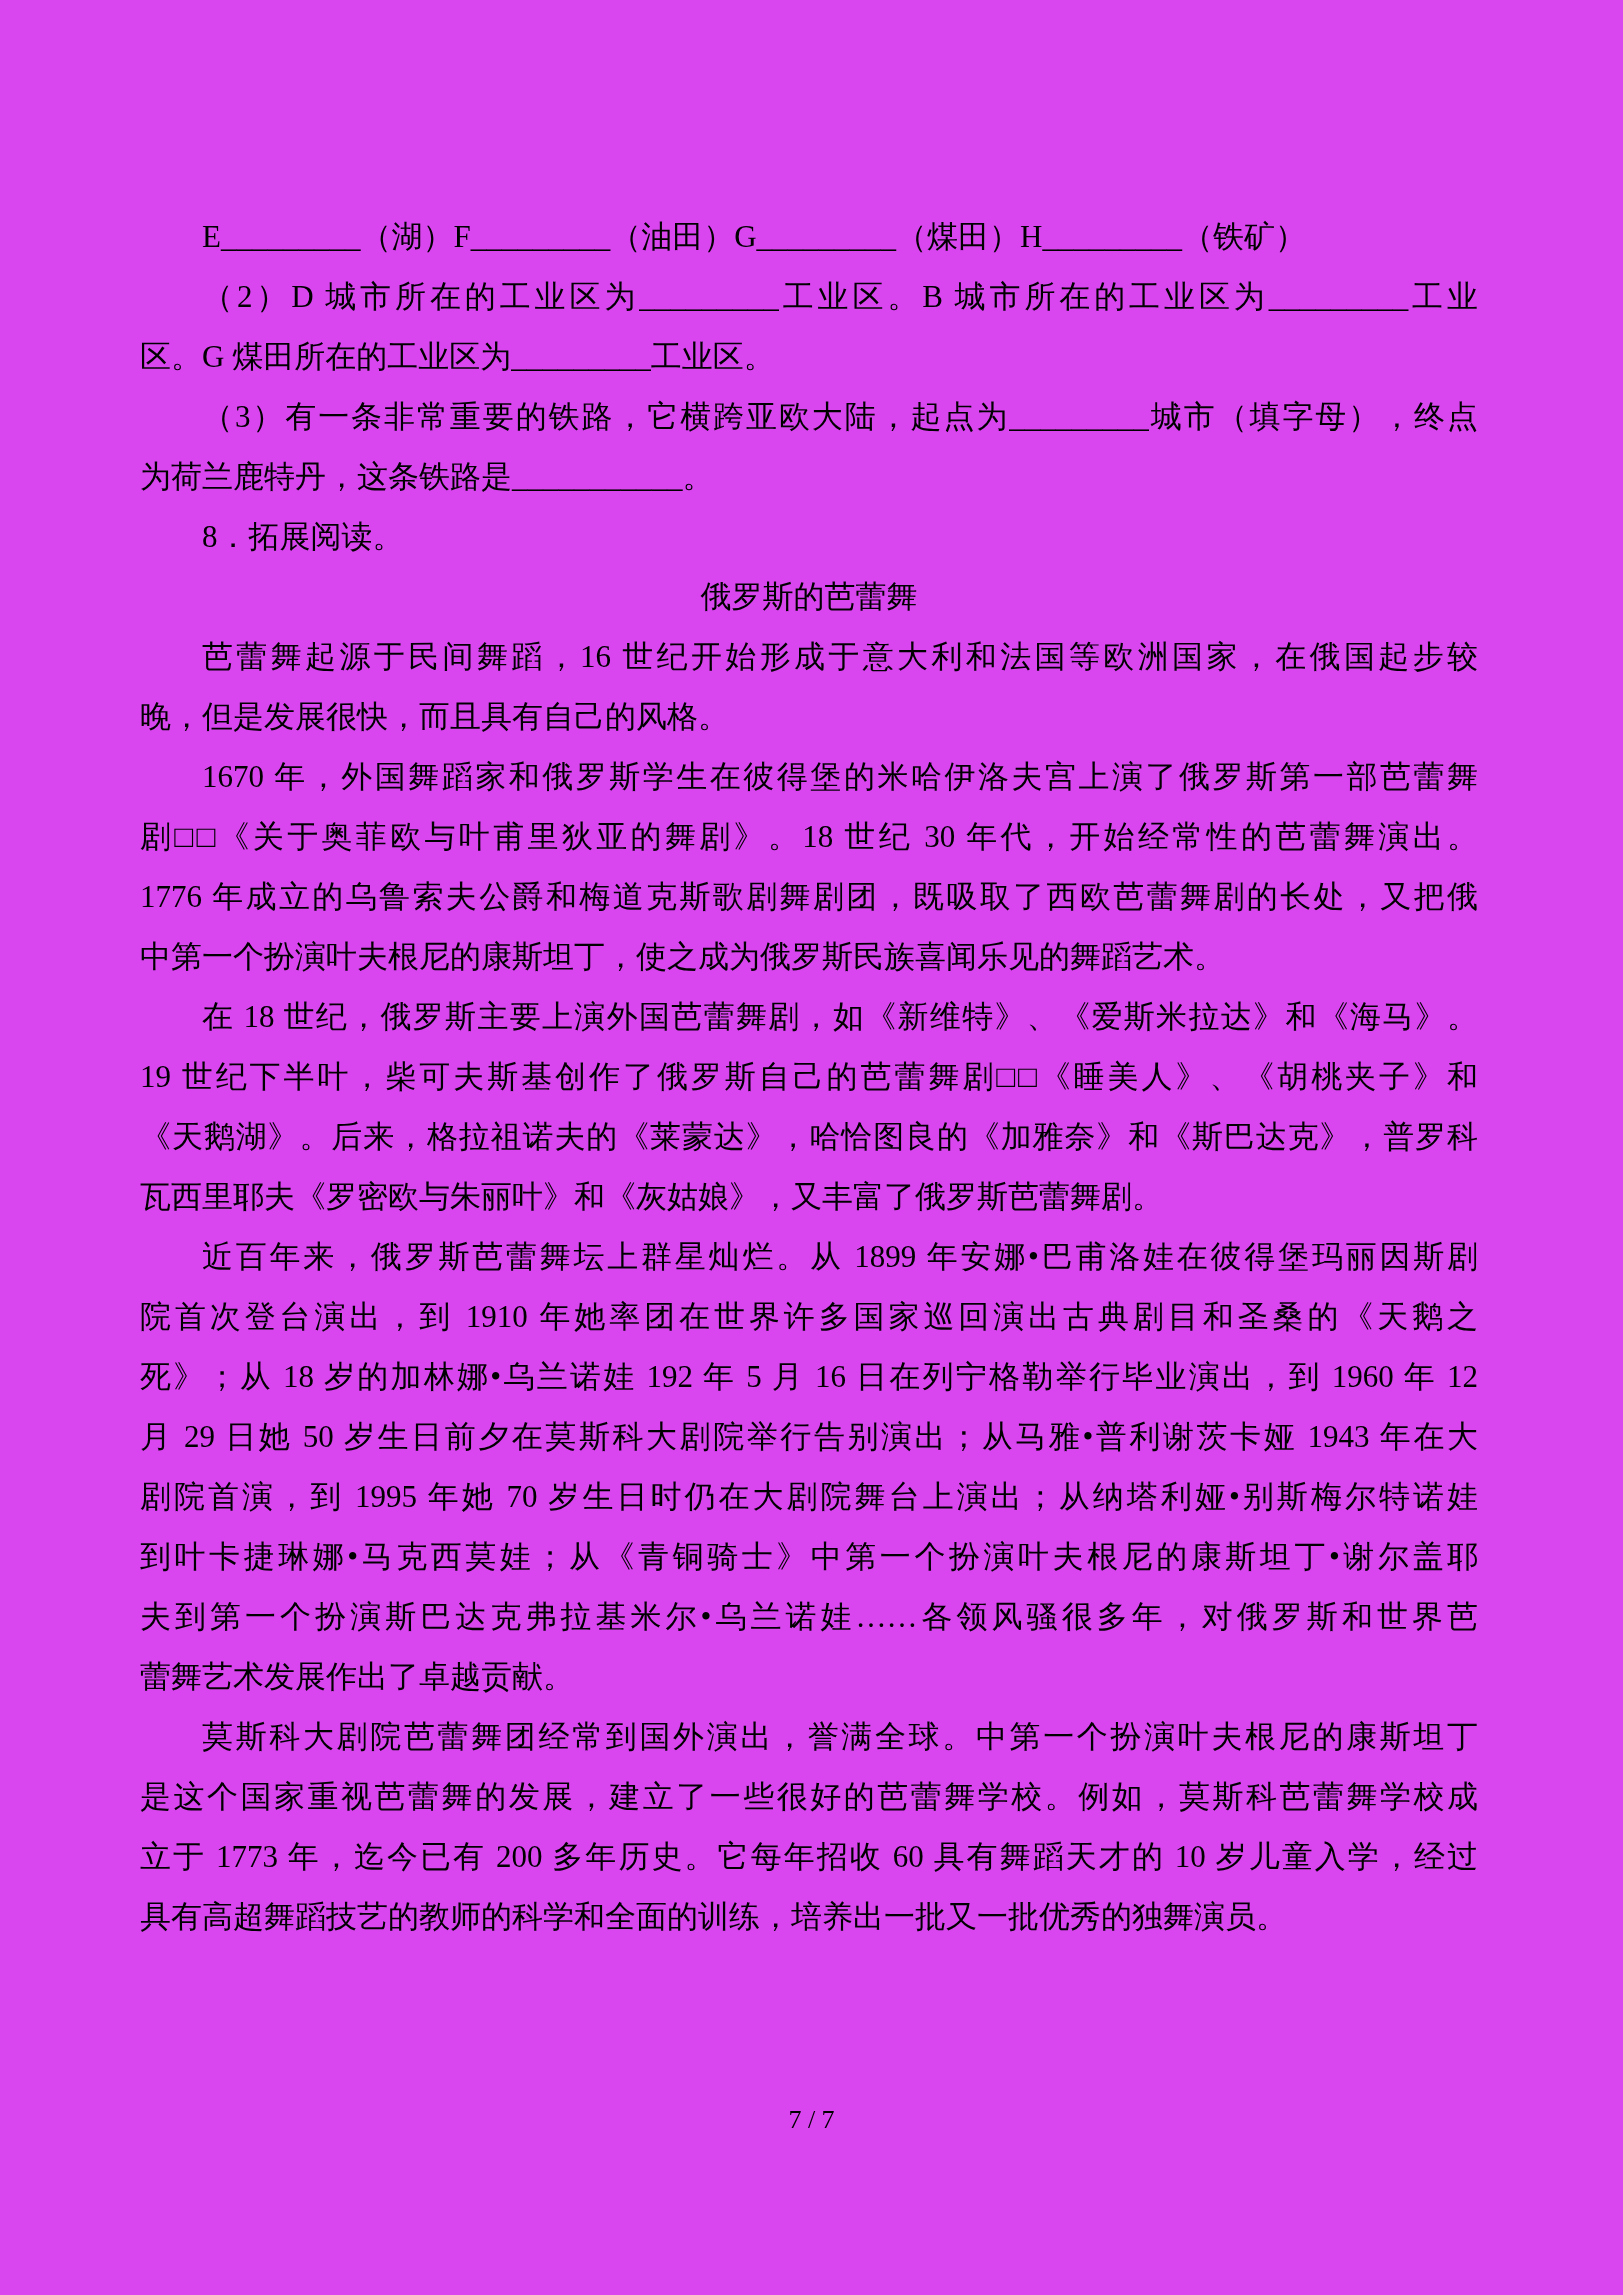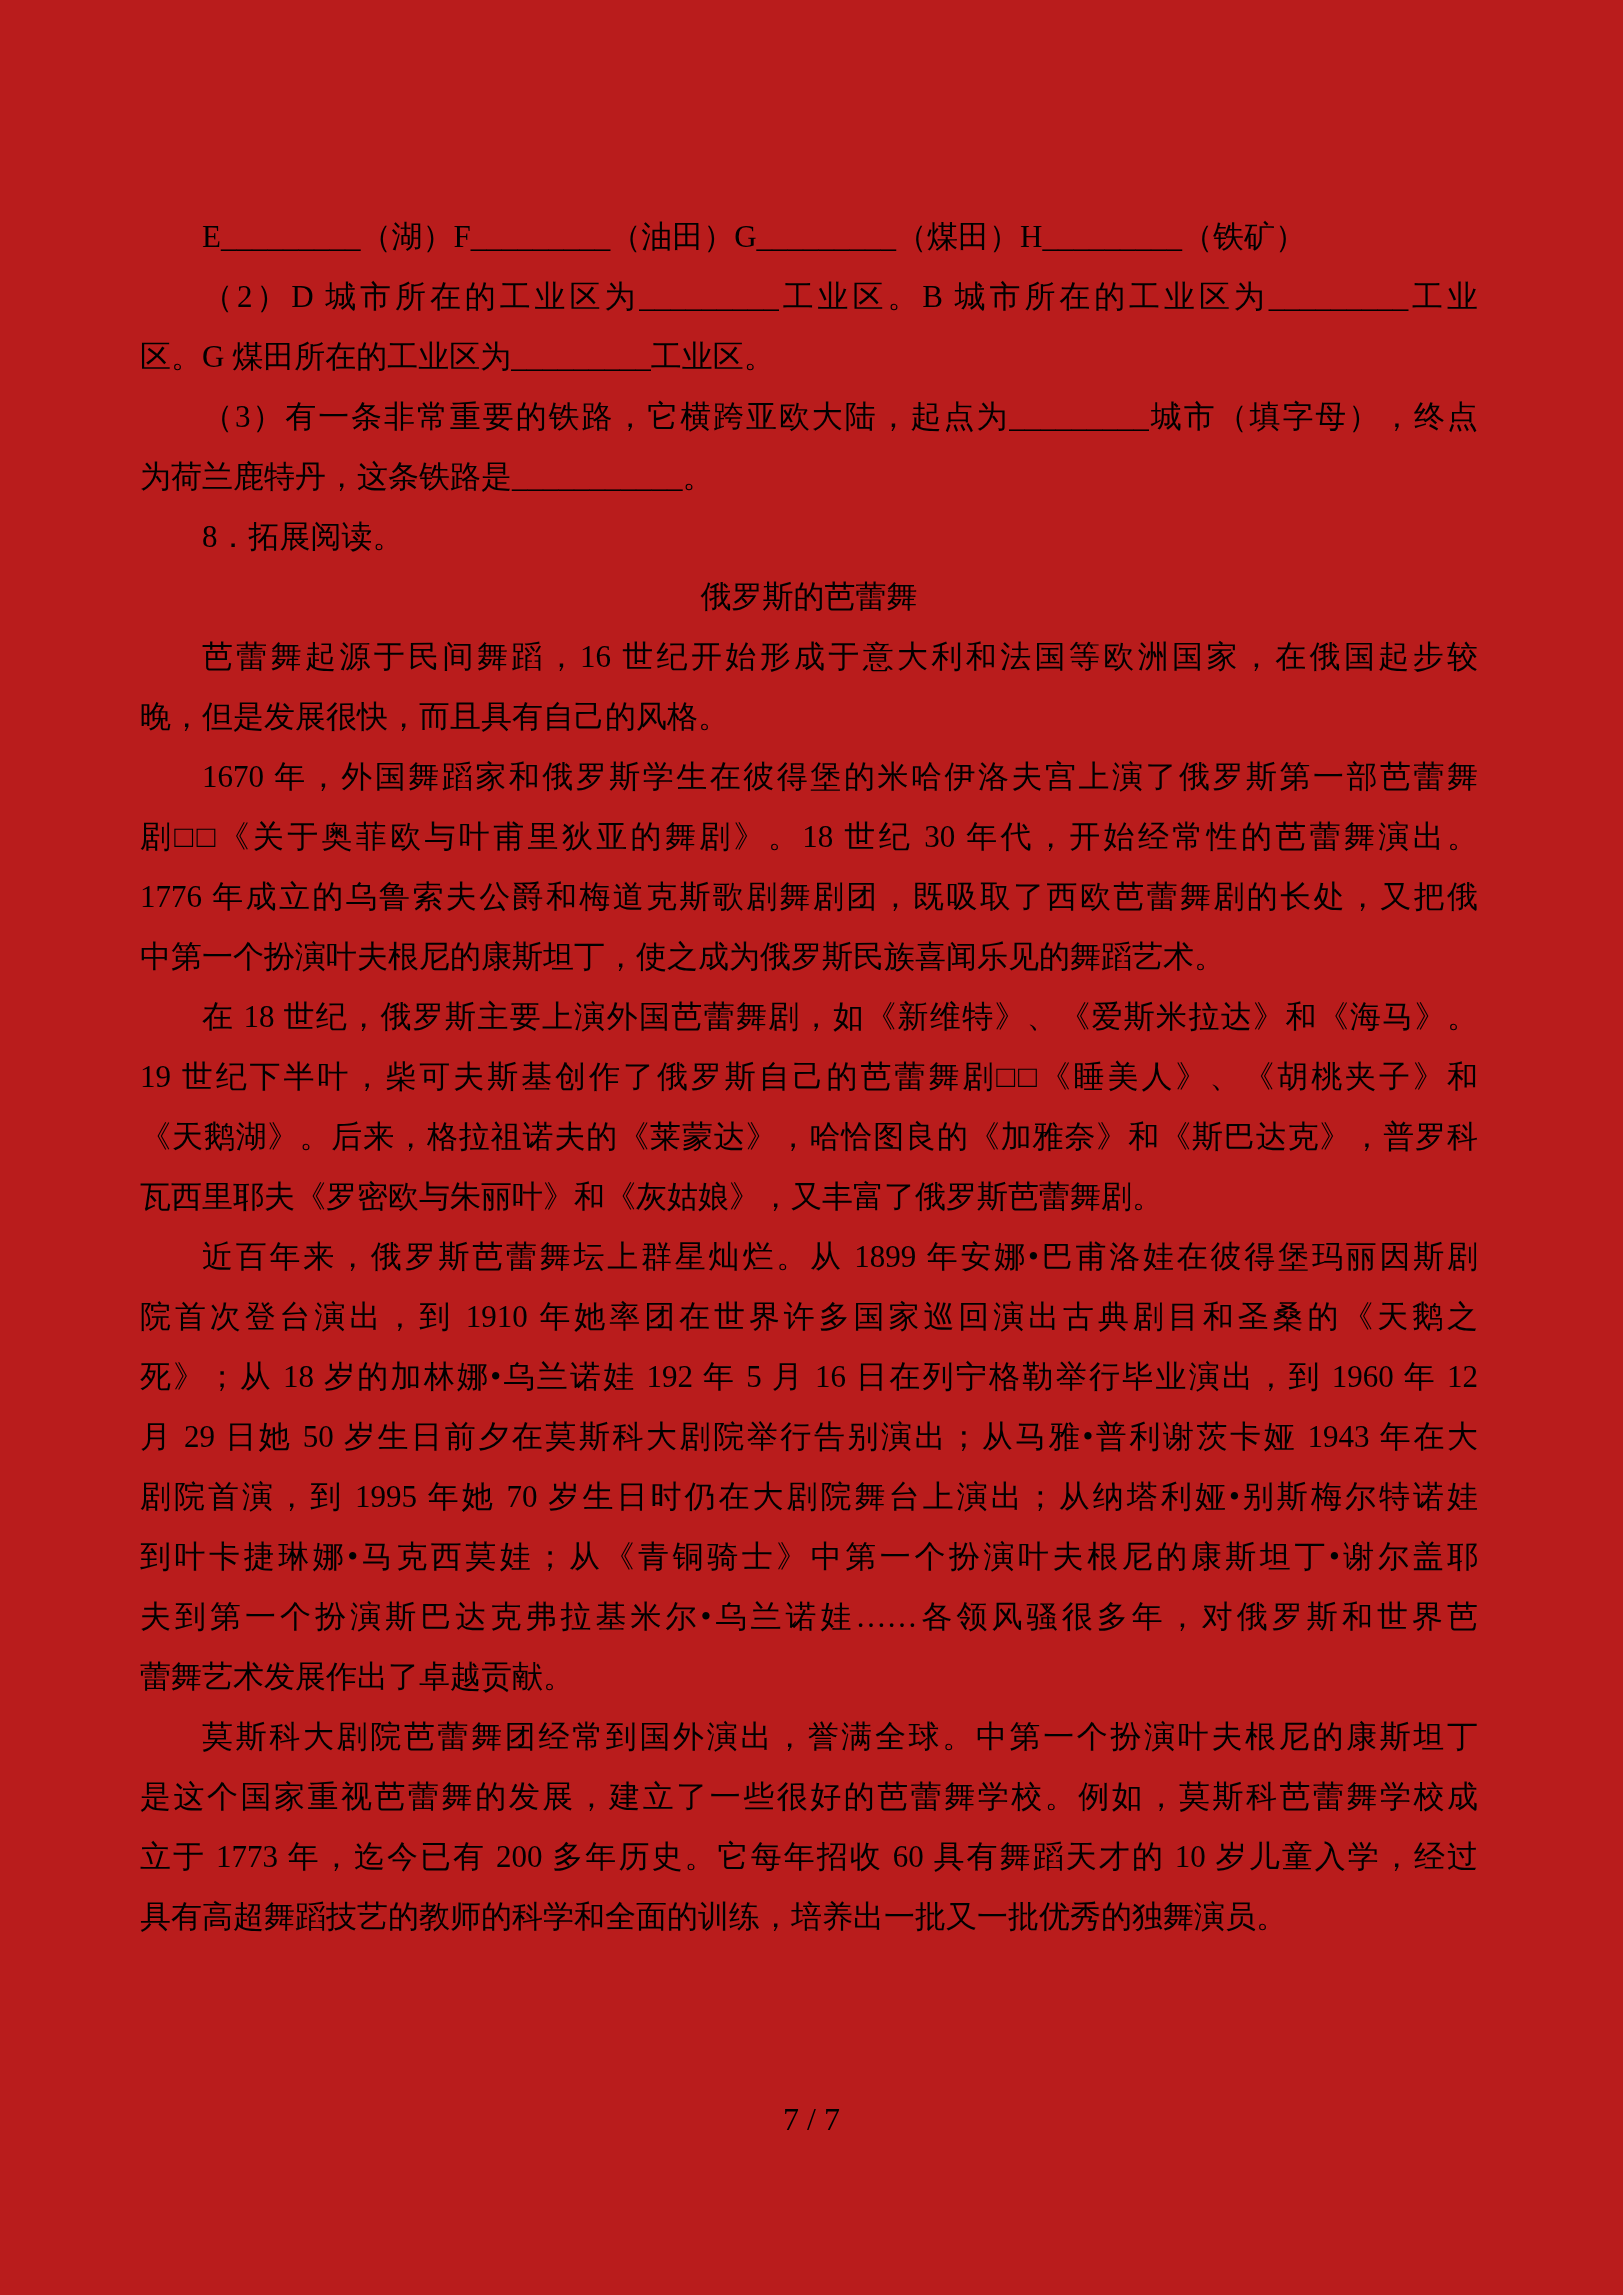--- a/index.html
+++ b/index.html
@@ -11,21 +11,21 @@
     width: 1623px;
     height: 2295px;
     position: relative;
     font-family: "Liberation Serif", "DejaVu Serif", serif;
     color: #000000;
     overflow: hidden;
   }
   .page {
     position: absolute;
     inset: 0;
-    background: #b91c1c;
+    background: #d946ef;
   }
   .doc-body {
     position: absolute;
     left: 140px;
     top: 207px;
     width: 1338px;
   }
   .line {
     height: 60px;
     line-height: 60px;
@@ -52,21 +52,21 @@
     text-align: left;
     text-align-last: center;
   }
   .page-footer {
     position: absolute;
     left: 0;
     top: 2102px;
     width: 1623px;
     height: 35px;
     line-height: 35px;
-    font-size: 32px;
+    font-size: 26px;
     text-align: center;
   }
 </style>
 </head>
 <body>
 
 <div class="page">
 
   <main class="doc-body">
 

